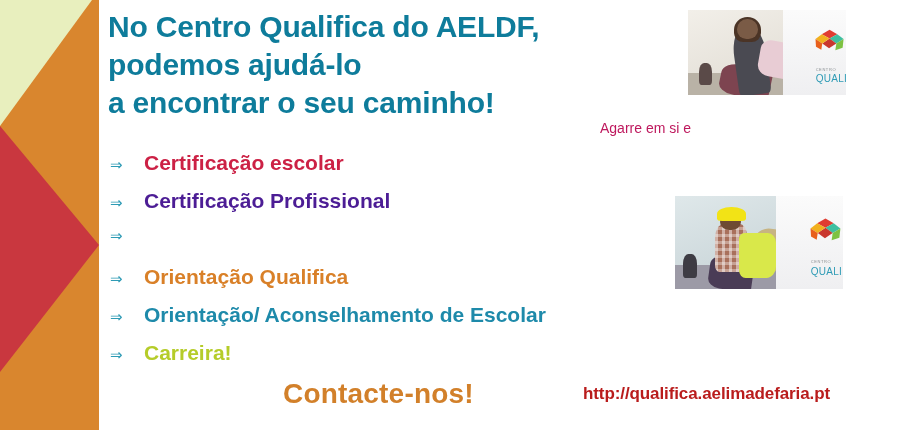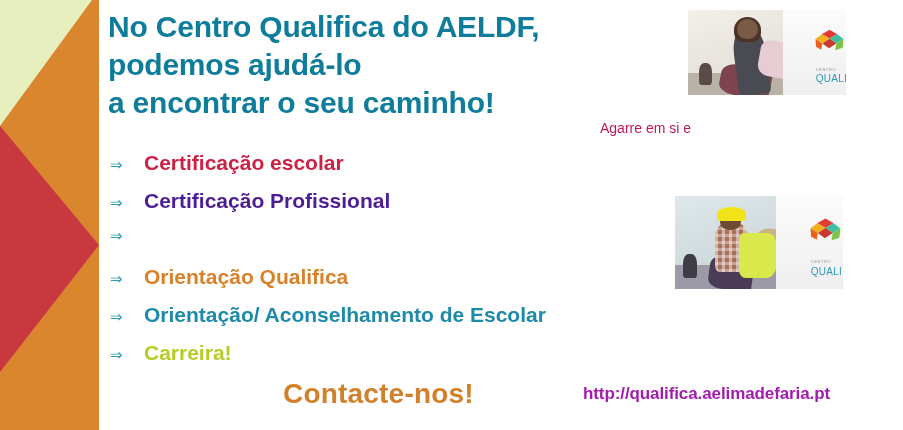--- a/index.html
+++ b/index.html
@@ -197,21 +197,21 @@
     color: #D2802A;
     font-size: 28px;
     font-weight: bold;
     letter-spacing: .2px;
     margin-left: 21px;
   }
   #site {
     position: absolute;
     left: 583px;
     top: 384px;
-    color: #a21caf;
+    color: #b91c1c;
     font-size: 17px;
     font-weight: bold;
     letter-spacing: -.1px;
   }
 </style>
 </head>
 <body>
 
 <div id="poster">
 

